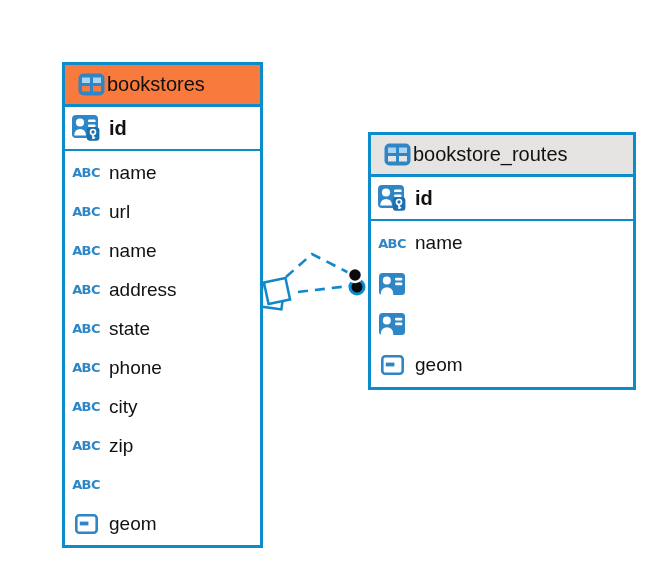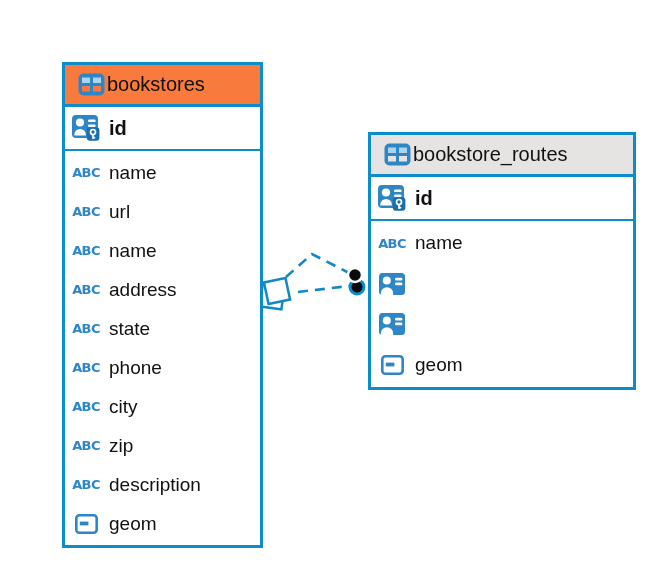--- a/index.html
+++ b/index.html
@@ -123,21 +123,20 @@
         <div class="field-row">
           <span class="icon-slot">
     <span class="abc">ABC</span>
           </span>
           <span>zip</span>
         </div>
         <div class="field-row">
           <span class="icon-slot">
     <span class="abc">ABC</span>
           </span>
-          <span>description</span>
         </div>
         <div class="field-row">
           <span class="icon-slot">
     <svg width="23" height="20" viewBox="0 0 23 20">
       <rect x="1.3" y="1.3" width="20.4" height="17.4" rx="3" fill="#ffffff" stroke="#2e86c6" stroke-width="2.6"></rect>
       <rect x="4.8" y="7.6" width="8.6" height="3.8" fill="#2e86c6"></rect>
     </svg>
           </span>
           <span>geom</span>
         </div>

